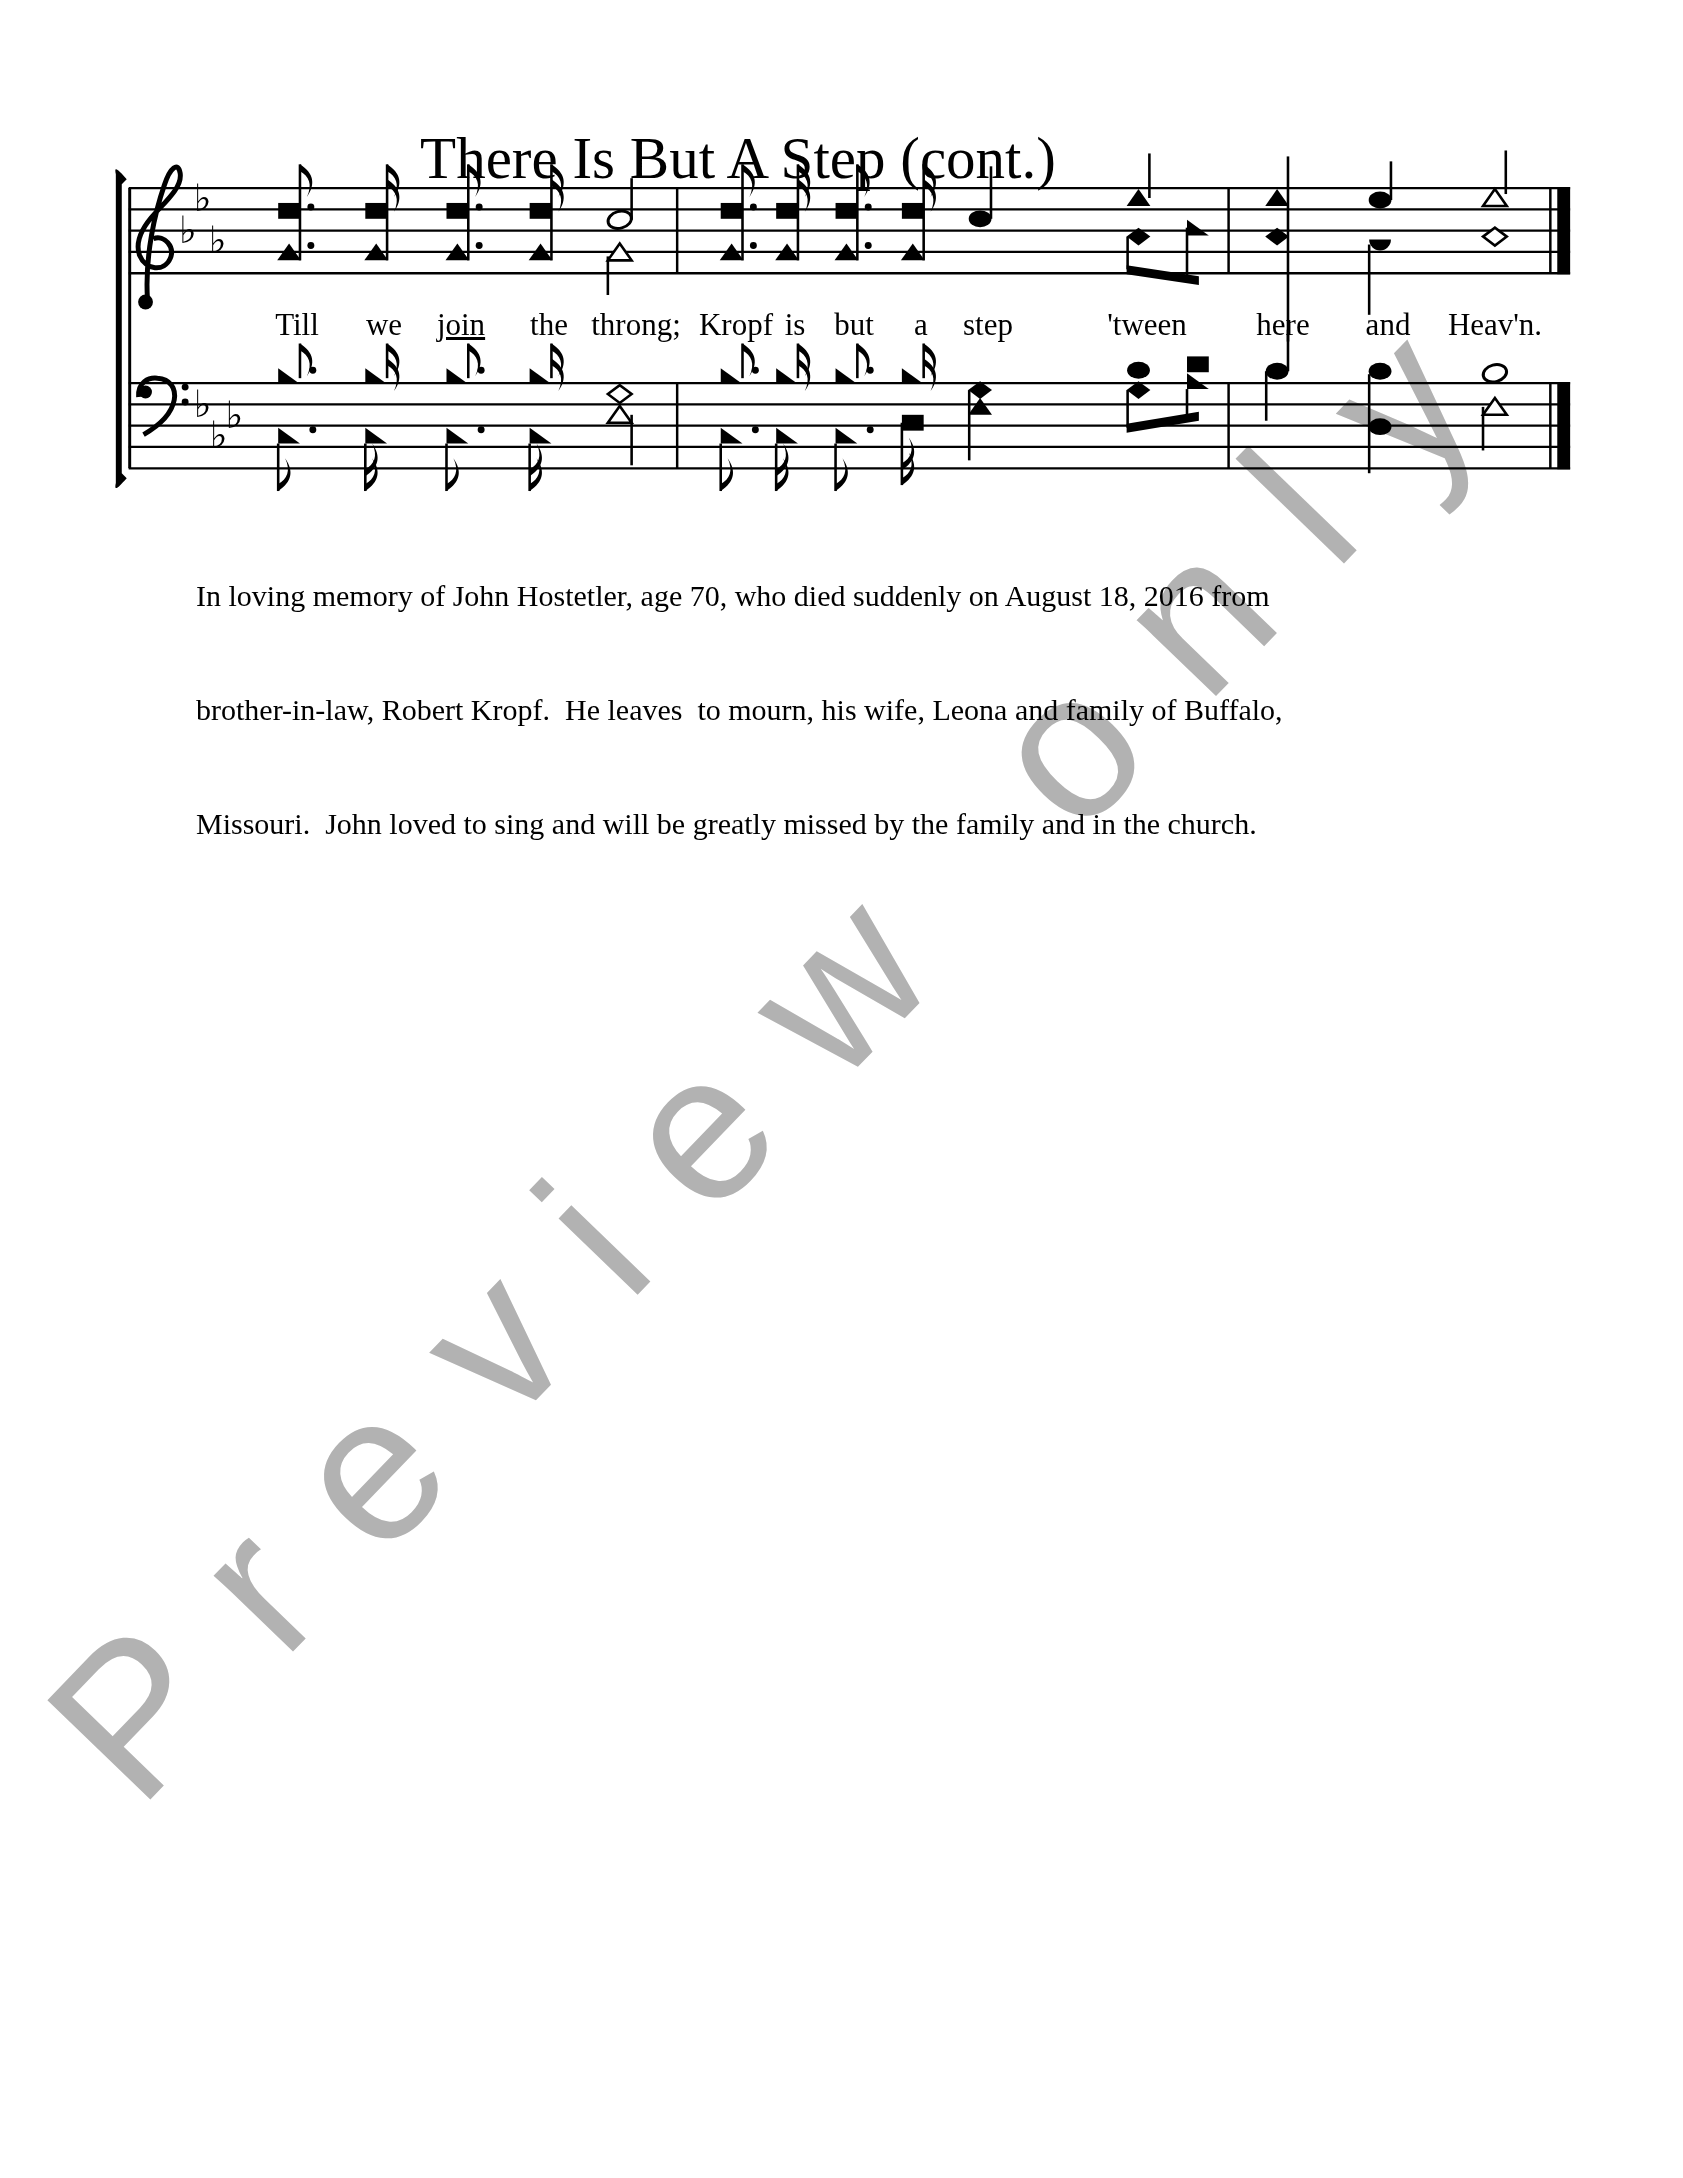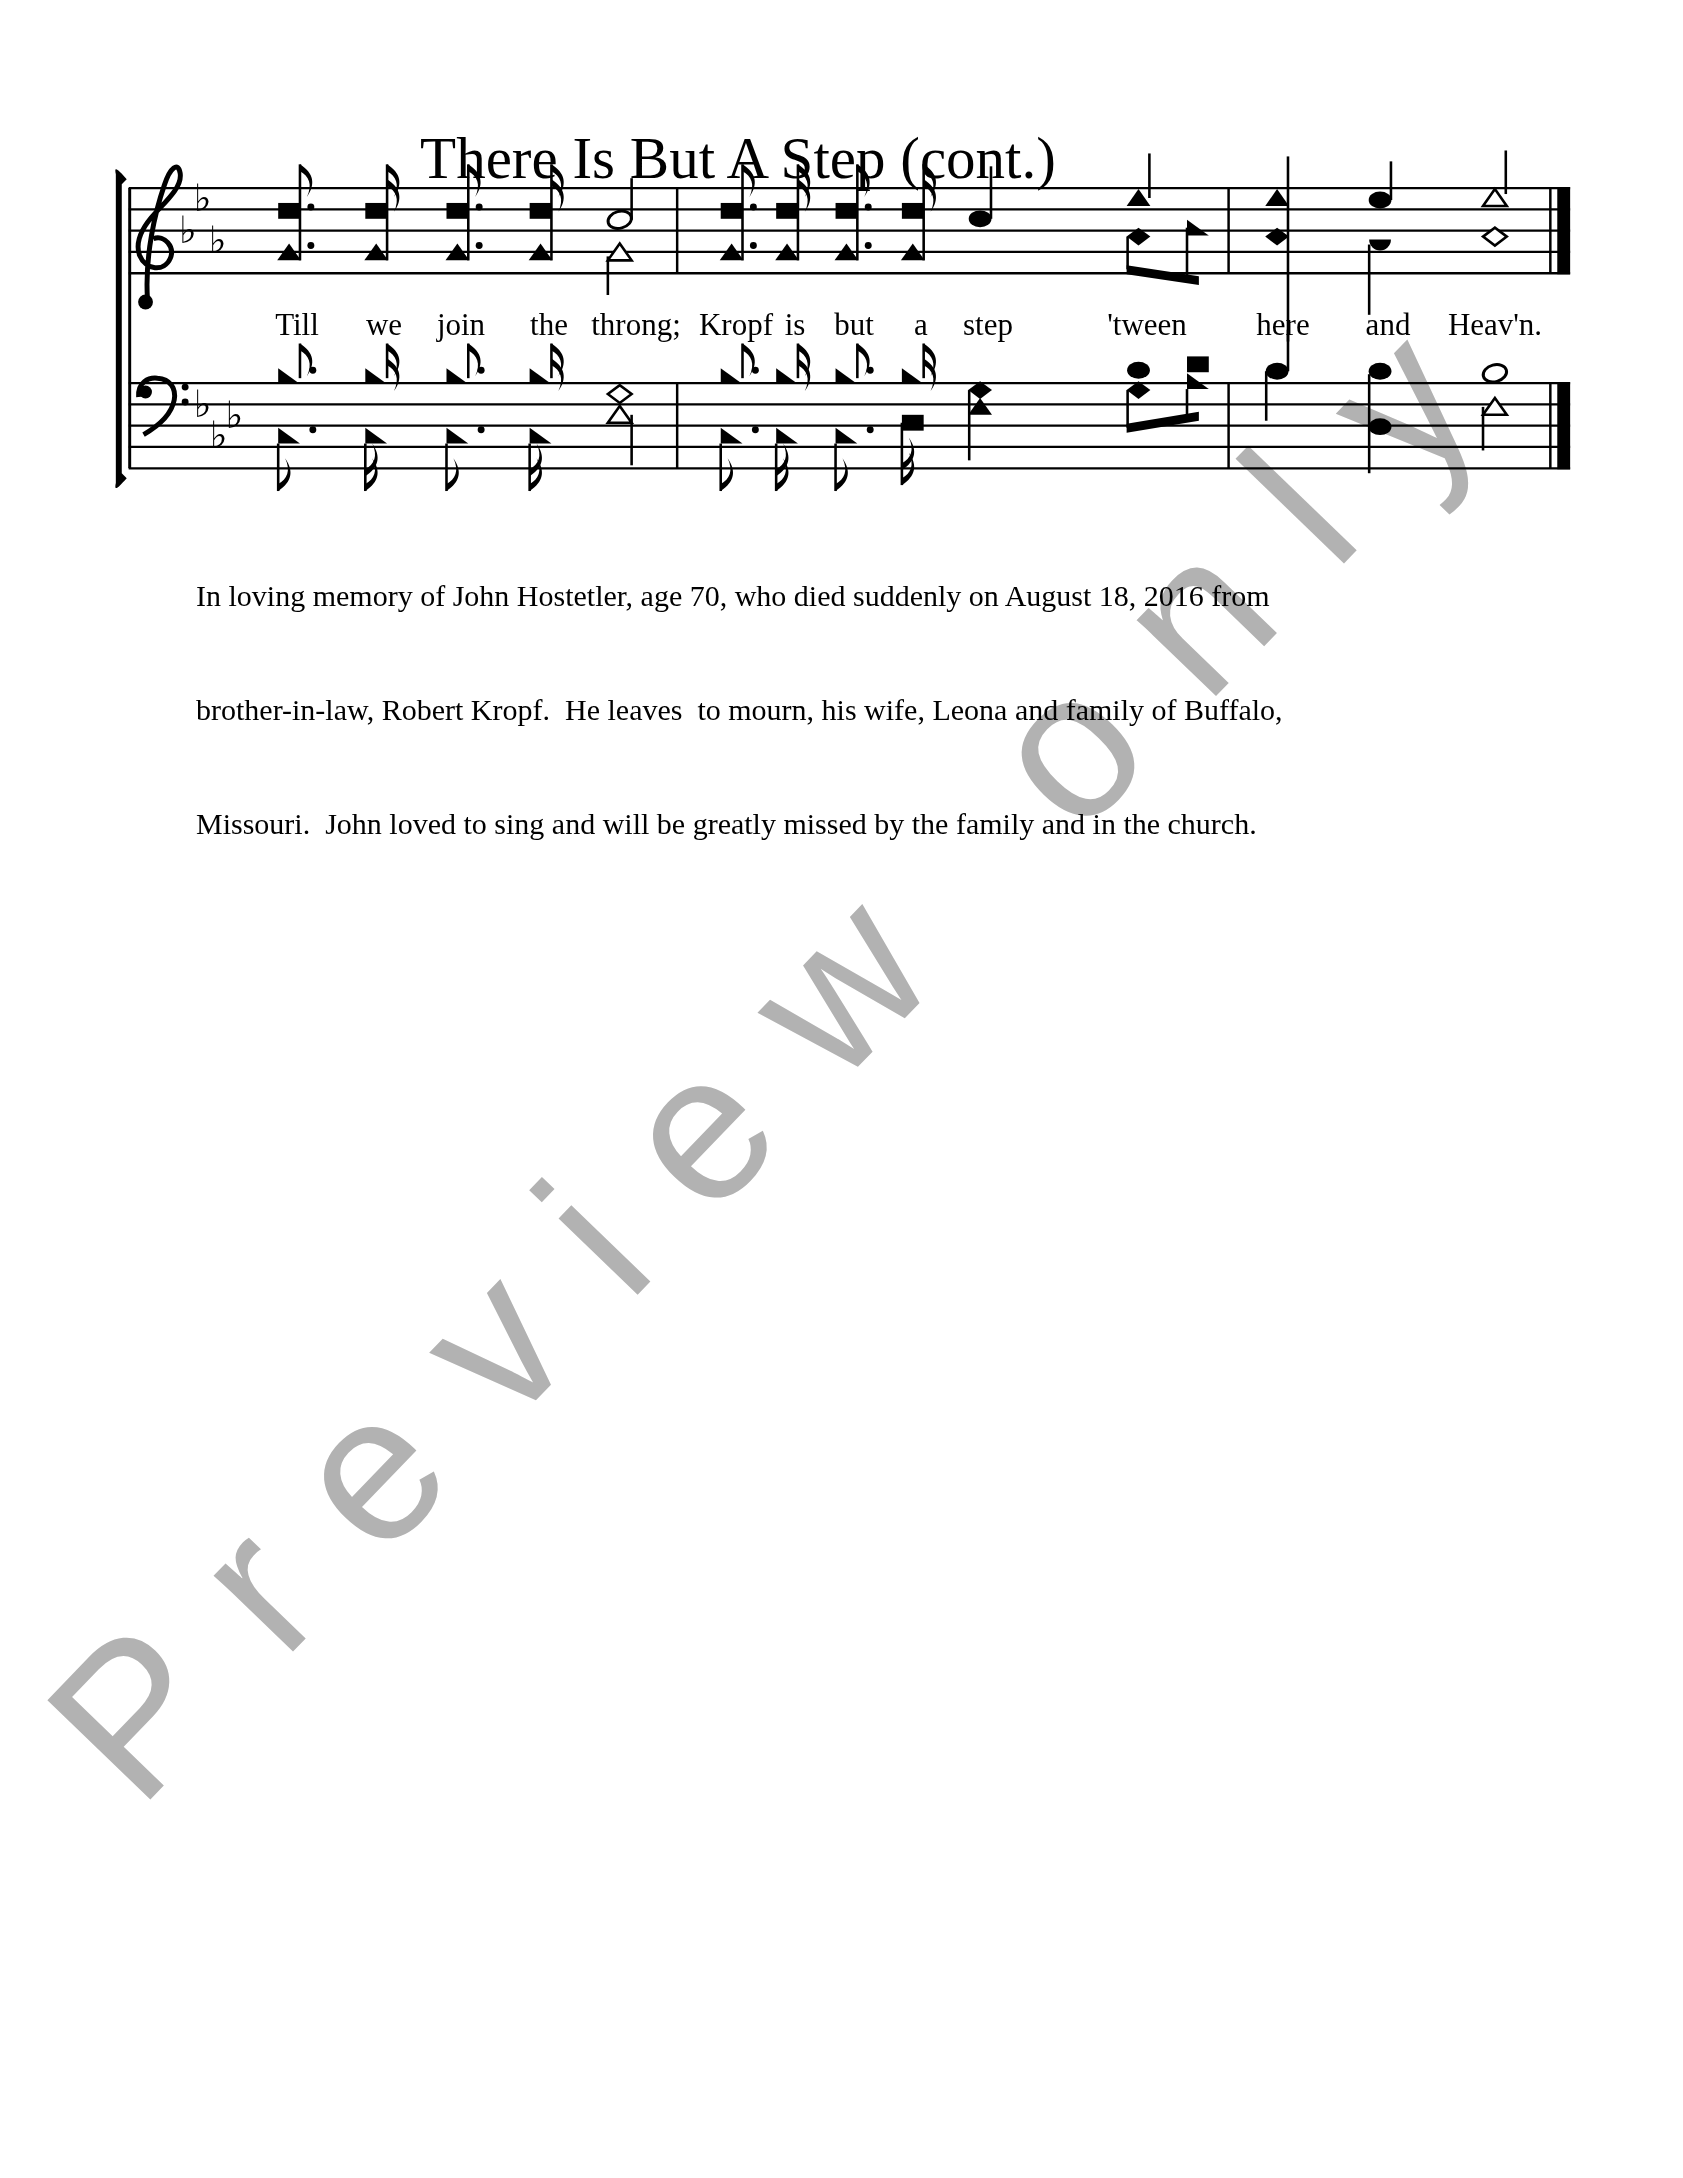--- a/index.html
+++ b/index.html
@@ -214,21 +214,21 @@
     <ellipse cx="1394" cy="431" rx="11.5" ry="8.5" fill="#000"></ellipse>
     <ellipse cx="1510" cy="377" rx="12" ry="8.5" fill="#fff" stroke="#000" stroke-width="3" transform="rotate(-15 1510 377)"></ellipse>
     <polygon points="1498,419 1522,419 1510,402" fill="#fff" stroke="#000" stroke-width="2.6"></polygon>
   </svg>
 
 <h1 id="page-title" class="abs">There Is But A Step (cont.)</h1>
 
 <div id="lyrics-layer" class="abs">
     <span class="lyric" style="left: 289px;">Till</span>
     <span class="lyric" style="left: 376px;">we</span>
-    <span class="lyric" style="left: 453px;">join</span>
+    <span class="lyric" style="left: 453px; text-decoration: underline;">join</span>
     <span class="lyric" style="left: 541px;">the</span>
     <span class="lyric" style="left: 628px;">throng;</span>
     <span class="lyric" style="left: 728px;">Kropf</span>
     <span class="lyric" style="left: 787px;">is</span>
     <span class="lyric" style="left: 846px;">but</span>
     <span class="lyric" style="left: 913px;">a</span>
     <span class="lyric" style="left: 980px;">step</span>
     <span class="lyric" style="left: 1139px; text-align: right;">'tween</span>
     <span class="lyric" style="left: 1275px;">here</span>
     <span class="lyric" style="left: 1380px;">and</span>

